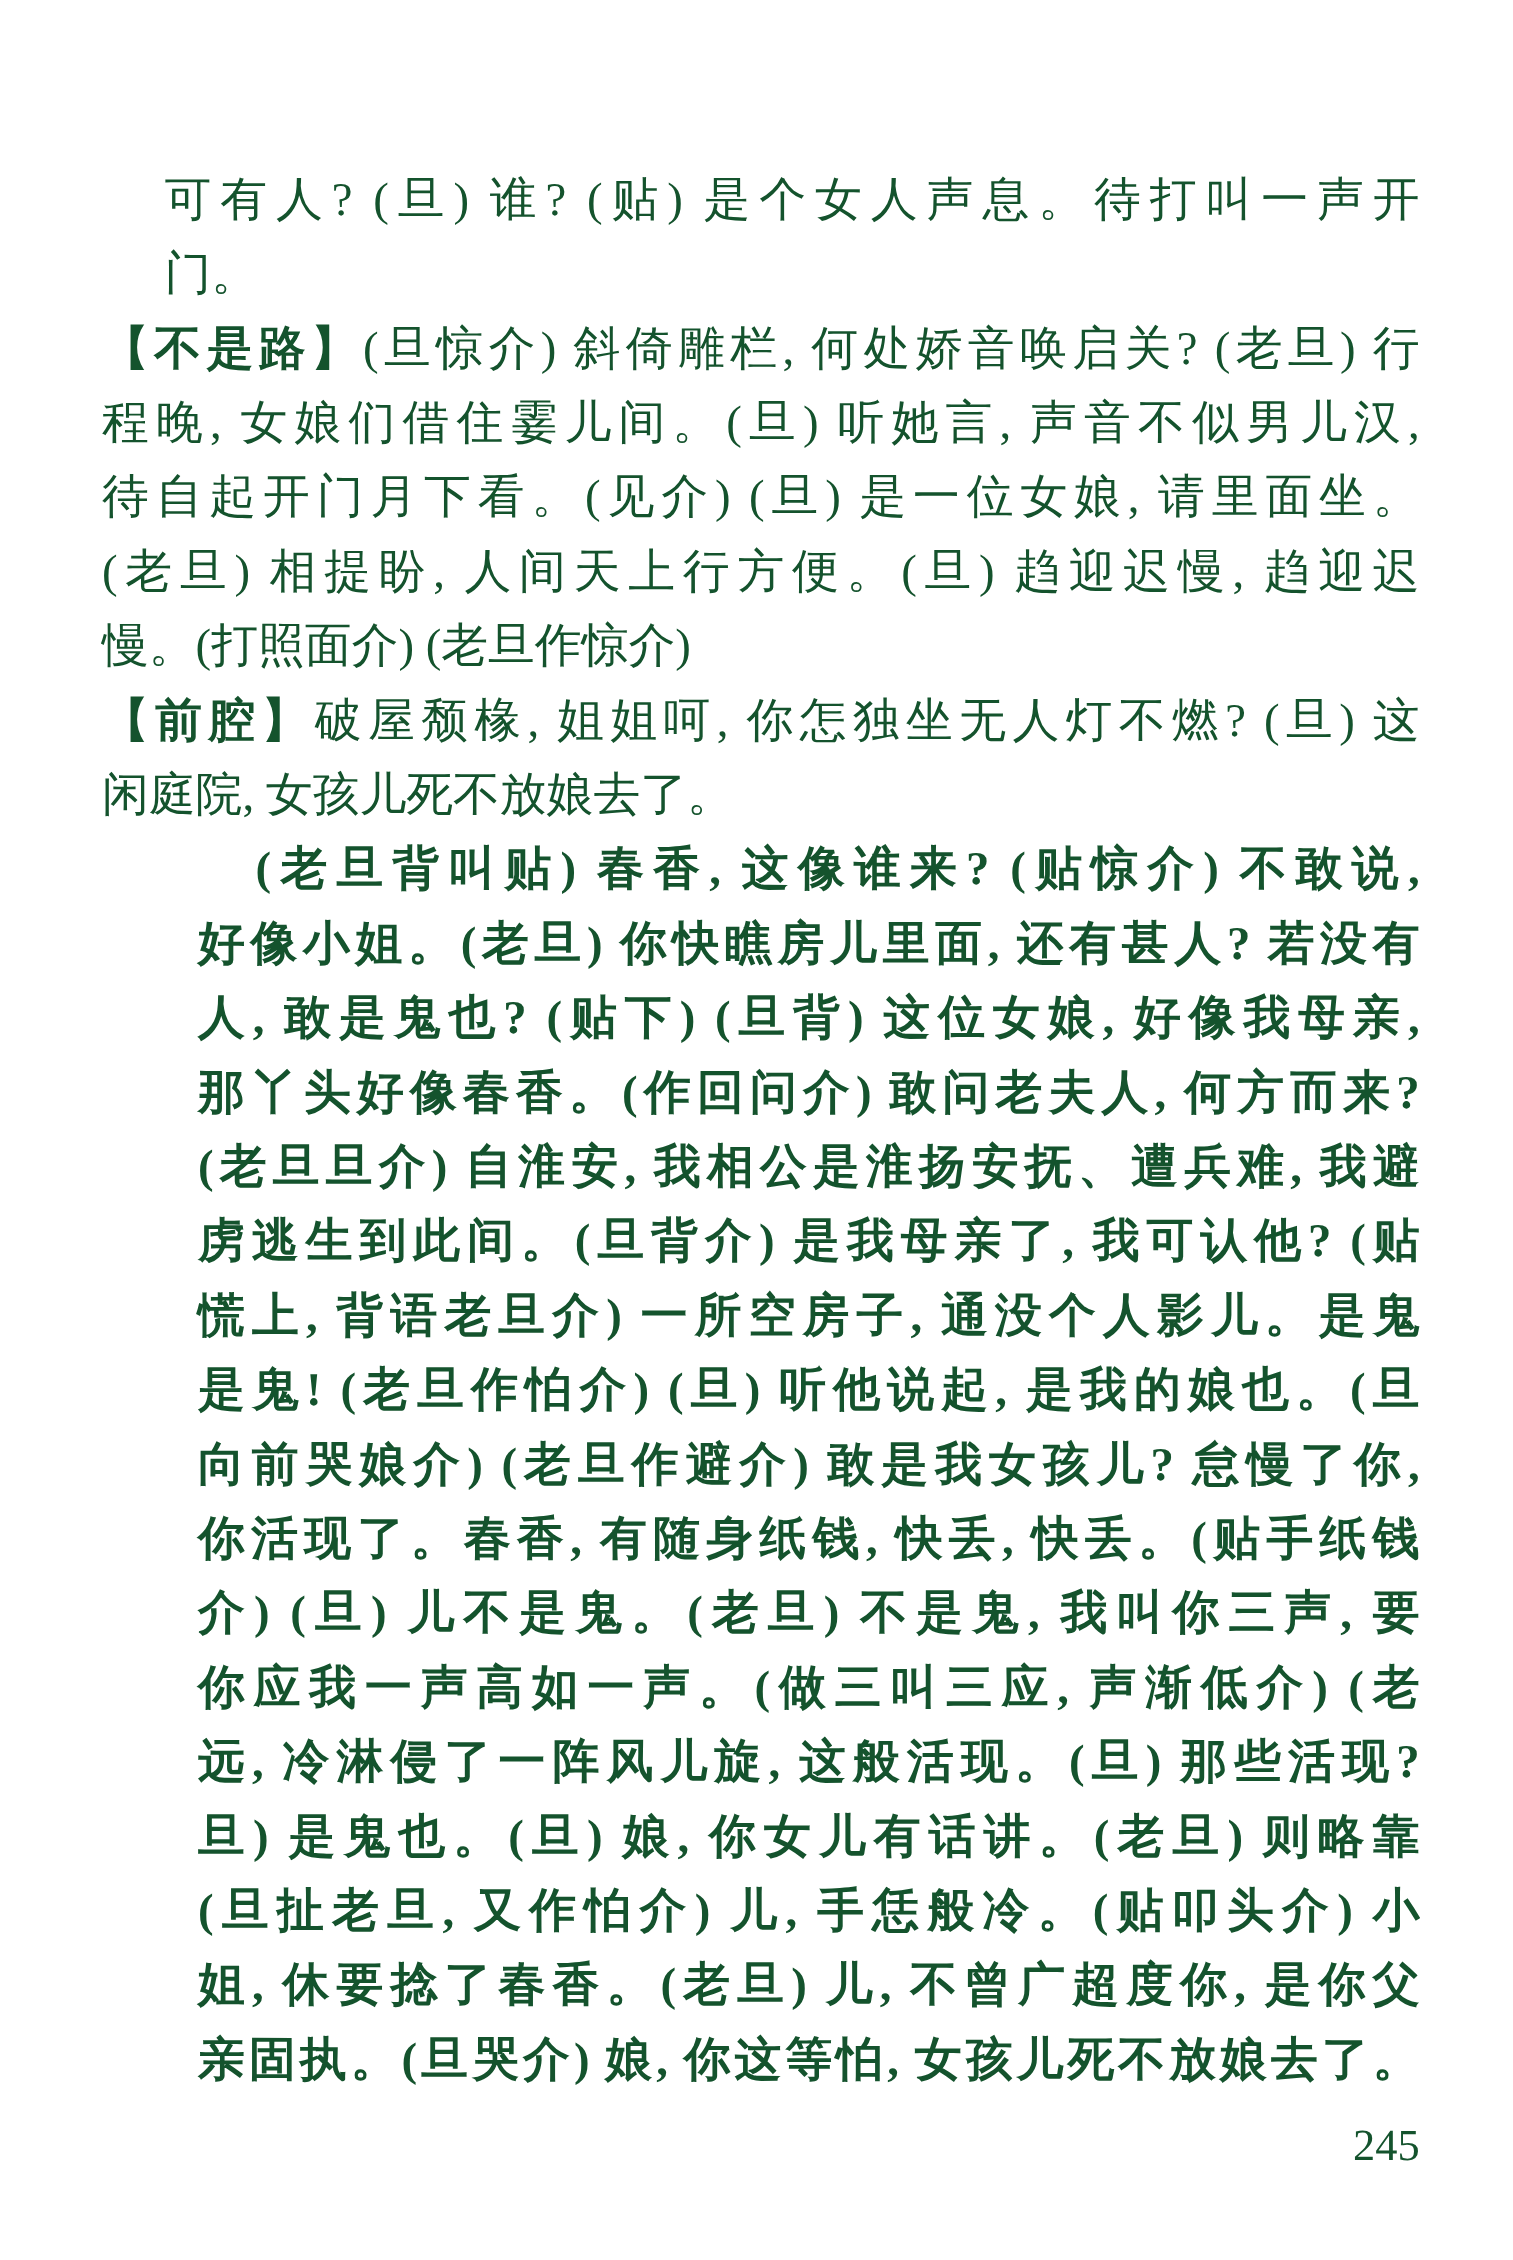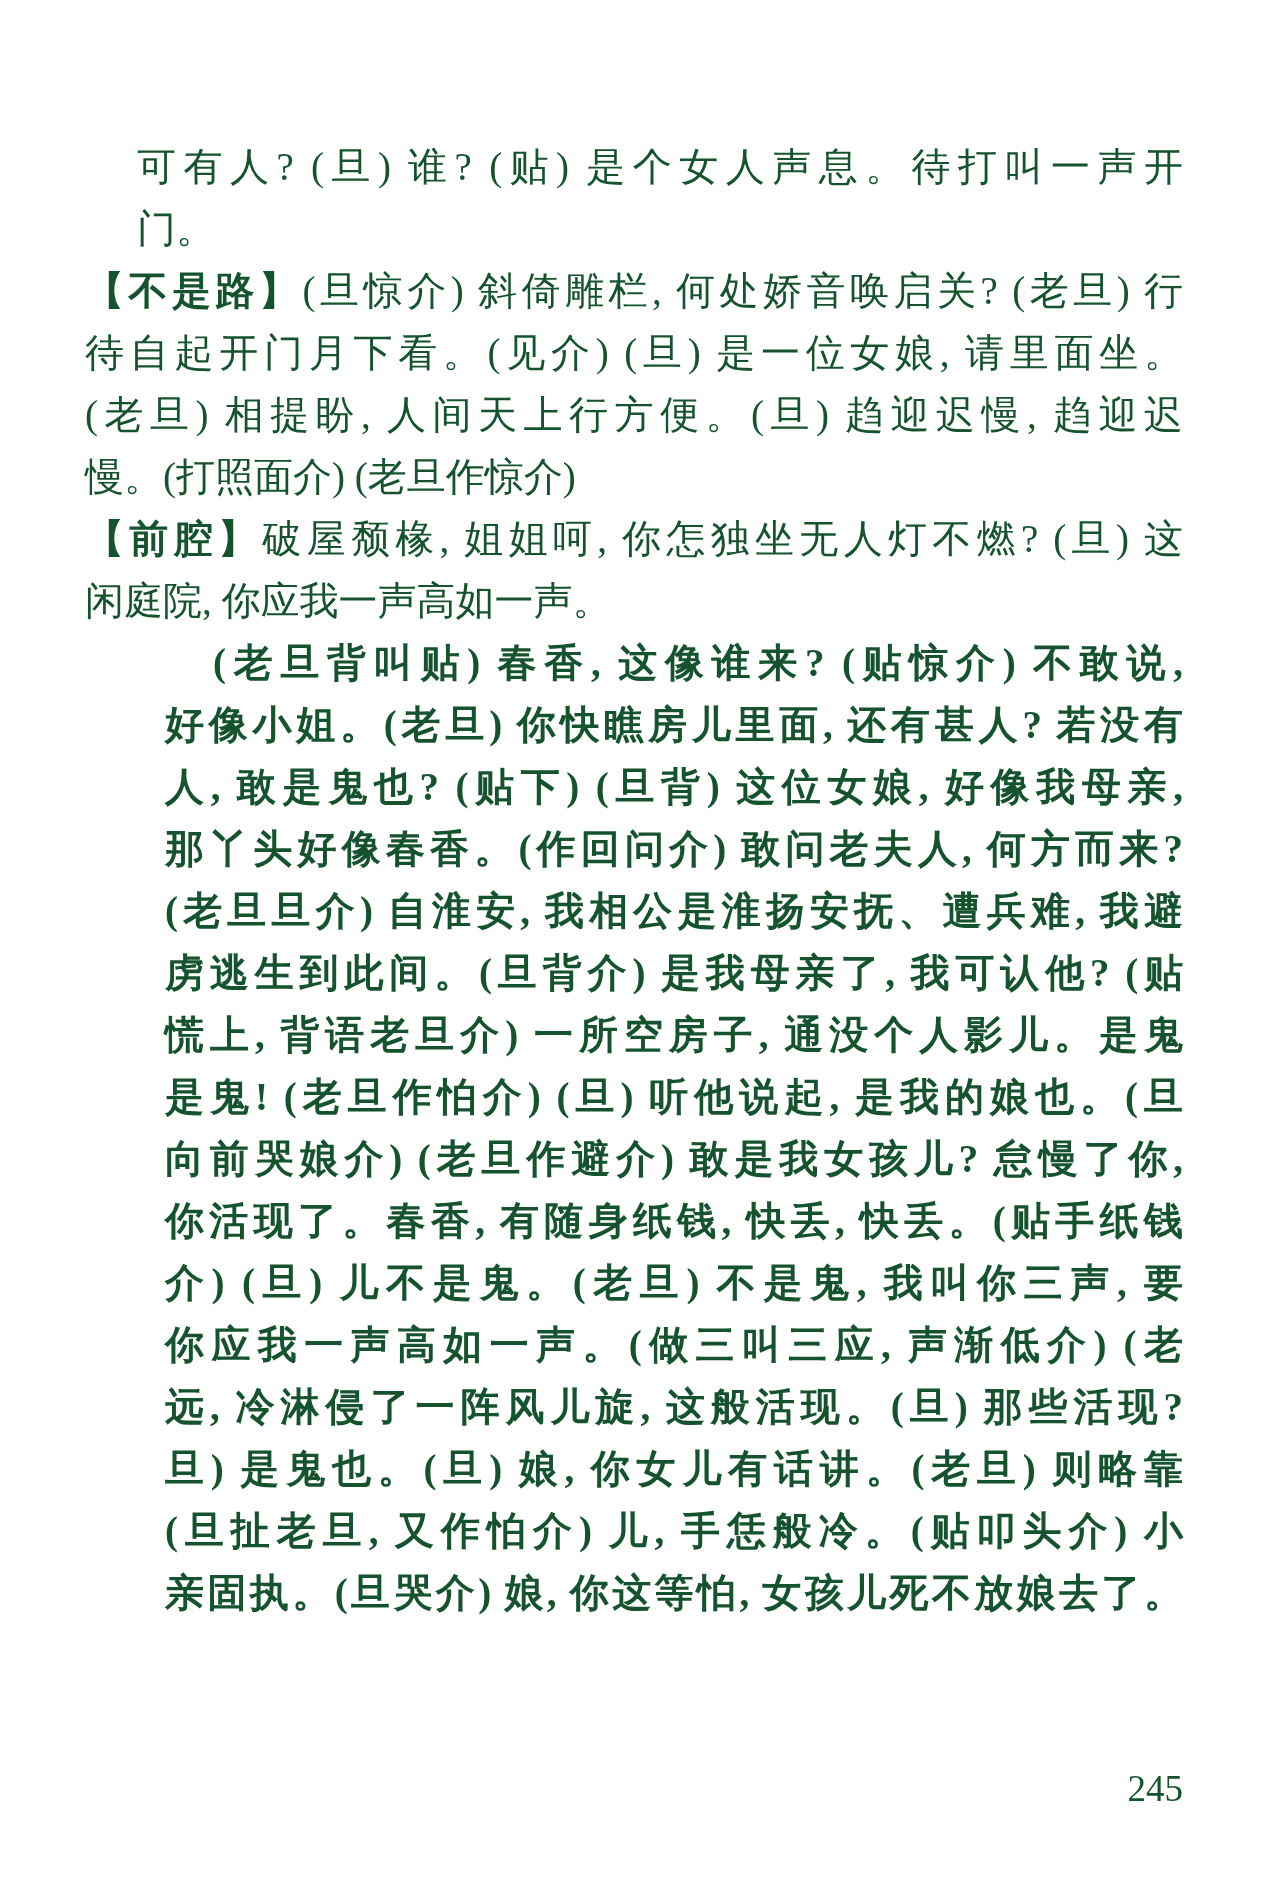--- a/index.html
+++ b/index.html
@@ -59,45 +59,47 @@
 <div class="sheet">
   <div class="textcol">
 
     <div>
       <div class="line q"><span>可有人? (旦) 谁? (贴) 是个女人声息。待打叫一声开</span></div>
       <div class="line q last"><span>门。</span></div>
     </div>
 
     <div>
       <div class="line"><span class="tune">【不是路】</span><span>(旦惊介) 斜倚雕栏, 何处娇音唤启关? (老旦) 行</span></div>
+      <div class="line"><span>程晚, 女娘们借住霎儿间。(旦) 听她言, 声音不似男儿汉,</span></div>
       <div class="line"><span>待自起开门月下看。(见介) (旦) 是一位女娘, 请里面坐。</span></div>
       <div class="line"><span>(老旦) 相提盼, 人间天上行方便。(旦) 趋迎迟慢, 趋迎迟</span></div>
       <div class="line last"><span>慢。(打照面介) (老旦作惊介)</span></div>
     </div>
 
     <div>
       <div class="line"><span class="tune">【前腔】</span><span>破屋颓椽, 姐姐呵, 你怎独坐无人灯不燃? (旦) 这</span></div>
-      <div class="line last"><span>闲庭院, 你应我一声高如一声。</span></div>
+      <div class="line last"><span>闲庭院, 女孩儿死不放娘去了。</span></div>
     </div>
 
     <div>
       <div class="line blk first"><span>(老旦背叫贴) 春香, 这像谁来? (贴惊介) 不敢说,</span></div>
       <div class="line blk"><span>好像小姐。(老旦) 你快瞧房儿里面, 还有甚人? 若没有</span></div>
       <div class="line blk"><span>人, 敢是鬼也? (贴下) (旦背) 这位女娘, 好像我母亲,</span></div>
       <div class="line blk"><span>那丫头好像春香。(作回问介) 敢问老夫人, 何方而来?</span></div>
       <div class="line blk"><span>(老旦旦介) 自淮安, 我相公是淮扬安抚、遭兵难, 我避</span></div>
       <div class="line blk"><span>虏逃生到此间。(旦背介) 是我母亲了, 我可认他? (贴</span></div>
       <div class="line blk"><span>慌上, 背语老旦介) 一所空房子, 通没个人影儿。是鬼</span></div>
       <div class="line blk"><span>是鬼! (老旦作怕介) (旦) 听他说起, 是我的娘也。(旦</span></div>
       <div class="line blk"><span>向前哭娘介) (老旦作避介) 敢是我女孩儿? 怠慢了你,</span></div>
       <div class="line blk"><span>你活现了。春香, 有随身纸钱, 快丢, 快丢。(贴手纸钱</span></div>
       <div class="line blk"><span>介) (旦) 儿不是鬼。(老旦) 不是鬼, 我叫你三声, 要</span></div>
       <div class="line blk"><span>你应我一声高如一声。(做三叫三应, 声渐低介) (老</span></div>
       <div class="line blk"><span>远, 冷淋侵了一阵风儿旋, 这般活现。(旦) 那些活现?</span></div>
       <div class="line blk"><span>旦) 是鬼也。(旦) 娘, 你女儿有话讲。(老旦) 则略靠</span></div>
       <div class="line blk"><span>(旦扯老旦, 又作怕介) 儿, 手恁般冷。(贴叩头介) 小</span></div>
+      <div class="line blk"><span>姐, 休要捻了春香。(老旦) 儿, 不曾广超度你, 是你父</span></div>
       <div class="line blk"><span>亲固执。(旦哭介) 娘, 你这等怕, 女孩儿死不放娘去了。</span></div>
     </div>
 
   </div>
 
   <div class="pagenum">245</div>
 </div>
 
 </body></html>

